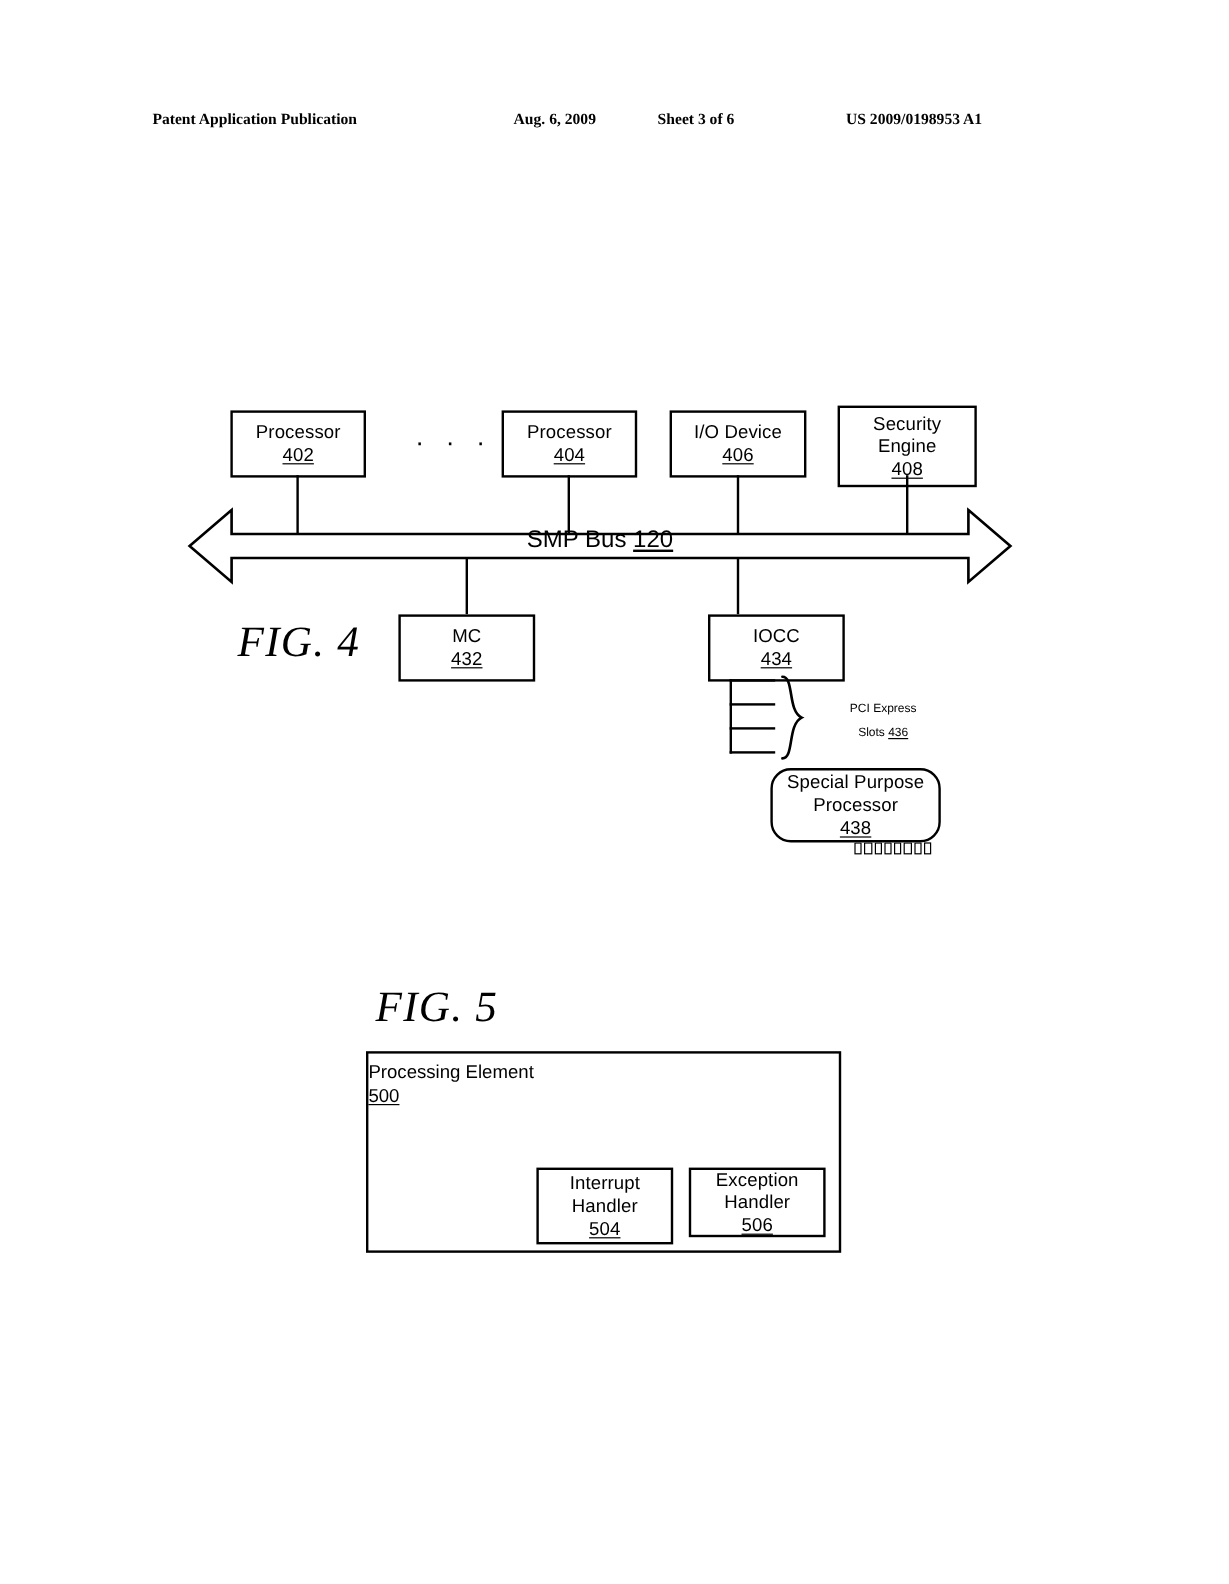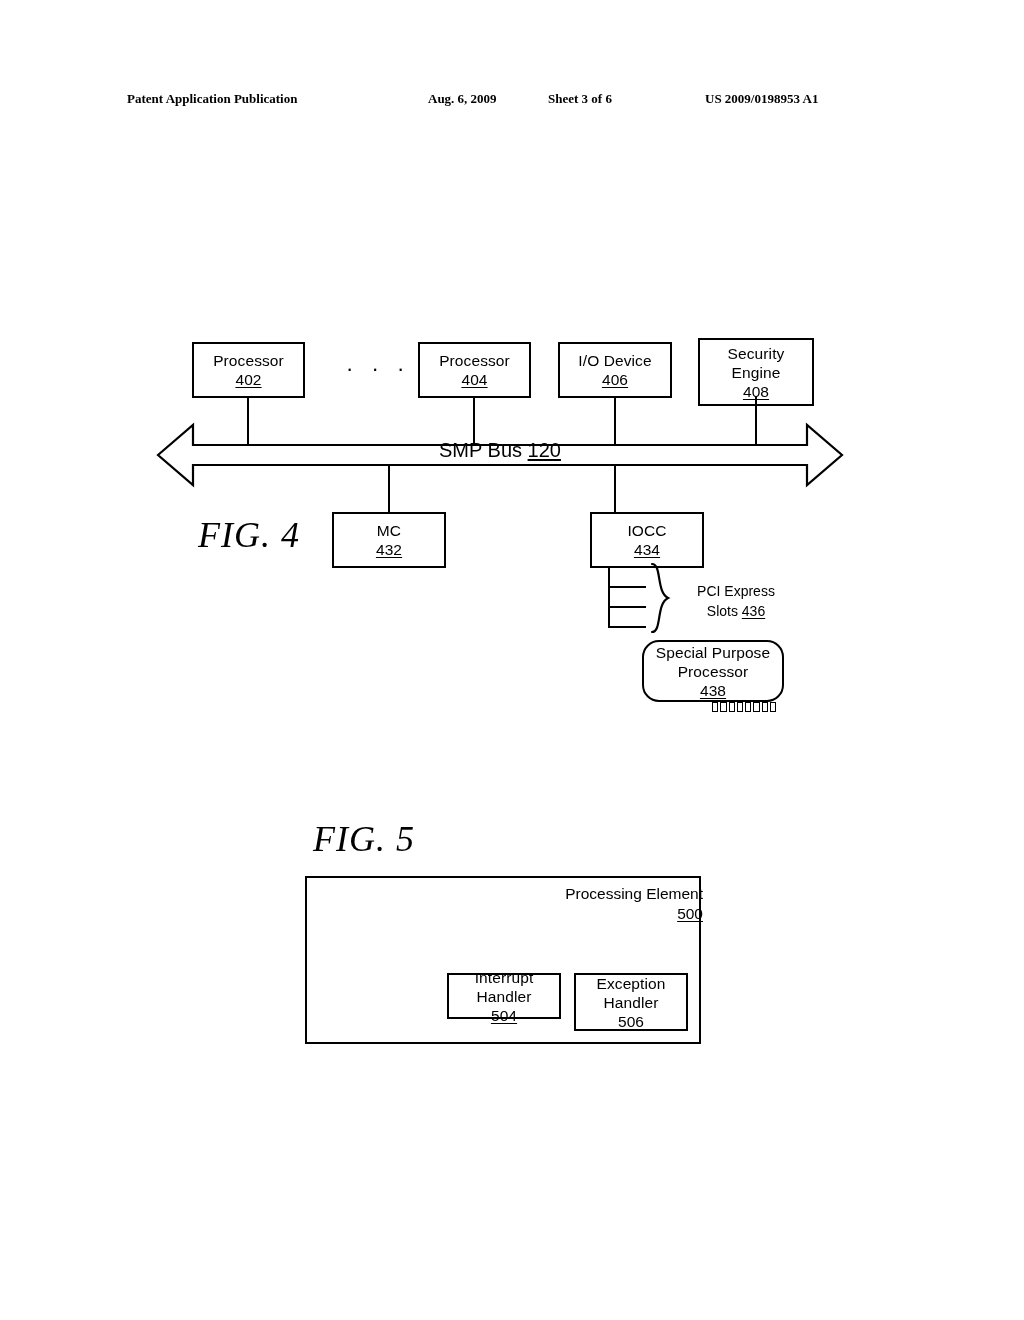--- a/index.html
+++ b/index.html
@@ -111,21 +111,21 @@
     top: 562px;
     width: 26px;
     height: 72px;
   }
   #pci-label {
     position: absolute;
     left: 676px;
     top: 581px;
     width: 120px;
     text-align: center;
-    font-size: 14px;
+    font-size: 10px;
     line-height: 20px;
   }
   #pci-label .ref { text-decoration: underline; text-underline-offset: 2px; margin-top: 28px; }
 
   
   #card-connector {
     position: absolute;
     left: 712px;
     top: 702px;
     width: 64px;
@@ -147,21 +147,21 @@
     top: 876px;
     width: 396px;
     height: 168px;
     box-sizing: border-box;
     border: 2px solid #000;
     background: #fff;
   }
   #pe-title {
     position: absolute;
     left: 0; top: 6px; width: 396px;
-    text-align: right;
+    text-align: left;
     font-size: 15.5px;
     line-height: 20px;
   }
   #pe-title .ref { text-decoration: underline; text-underline-offset: 2px; }
 
   .ellipsis-dots {
     position: absolute;
     font-size: 22px;
     letter-spacing: 6px;
     line-height: 1;
@@ -271,21 +271,21 @@
 
 <div class="figcap" id="fig5-caption">FIG. 5</div>
 
 <div id="processing-element">
   <div id="pe-title">
     <div>Processing Element</div>
     <div class="ref">500</div>
   </div>
 
 
-  <div class="dbox" style="left:140px; top:95px; width:114px; height:46px;">
+  <div class="dbox" style="left:140px; top:95px; width:114px; height:64px;">
     <span>Interrupt</span>
     <span>Handler</span>
     <span class="ref">504</span>
   </div>
 
   <div class="dbox" style="left:267px; top:95px; width:114px; height:58px;">
     <span>Exception</span>
     <span>Handler</span>
     <span class="ref">506</span>
   </div>

